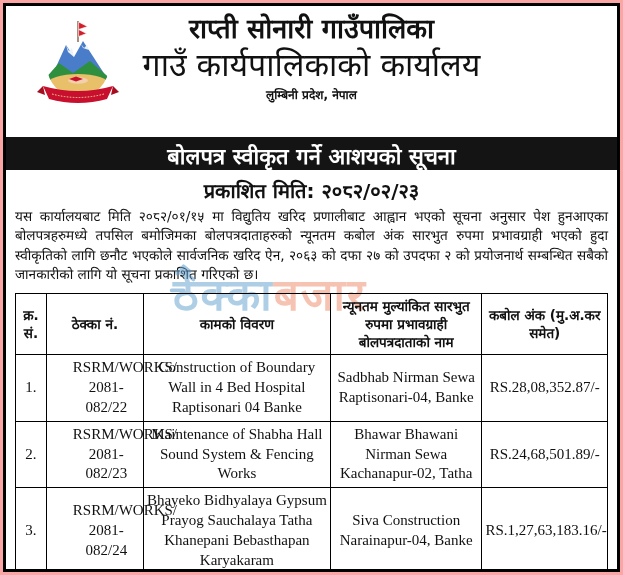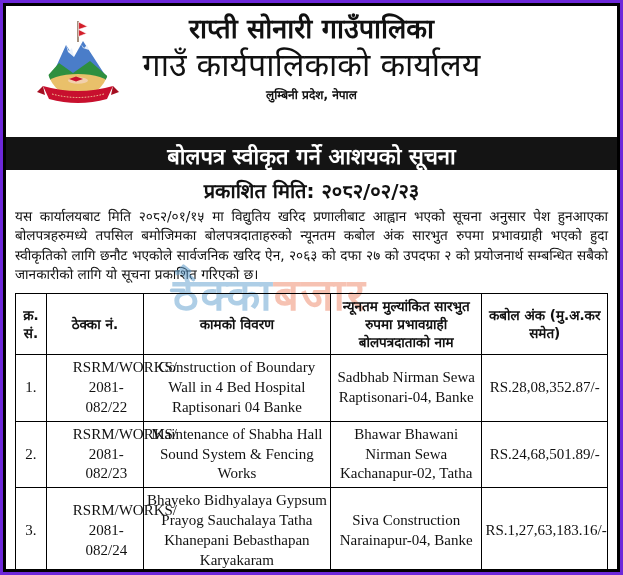--- a/index.html
+++ b/index.html
@@ -1,17 +1,17 @@
 <!DOCTYPE html>
 <html lang="ne"><head>
 <meta charset="utf-8">
 <style>
   html,body { margin:0; padding:0; background:#888; }
   .page {
-    position:relative; width:623px; height:575px; background:#6d28d9;
+    position:relative; width:623px; height:575px; background:#fca5a5;
     font-family:"DejaVu Sans", sans-serif; color:#111; overflow:hidden;
     margin:0 auto; box-sizing:border-box;
   }
   .frame {
     position:absolute; inset:3px; border:3px solid #000; background:#fff;
     box-sizing:border-box; overflow:hidden;
   }
   
   .doc-header { position:relative; height:128px; }
   .emblem { position:absolute; left:22px; top:10px; width:100px; height:102px; }

